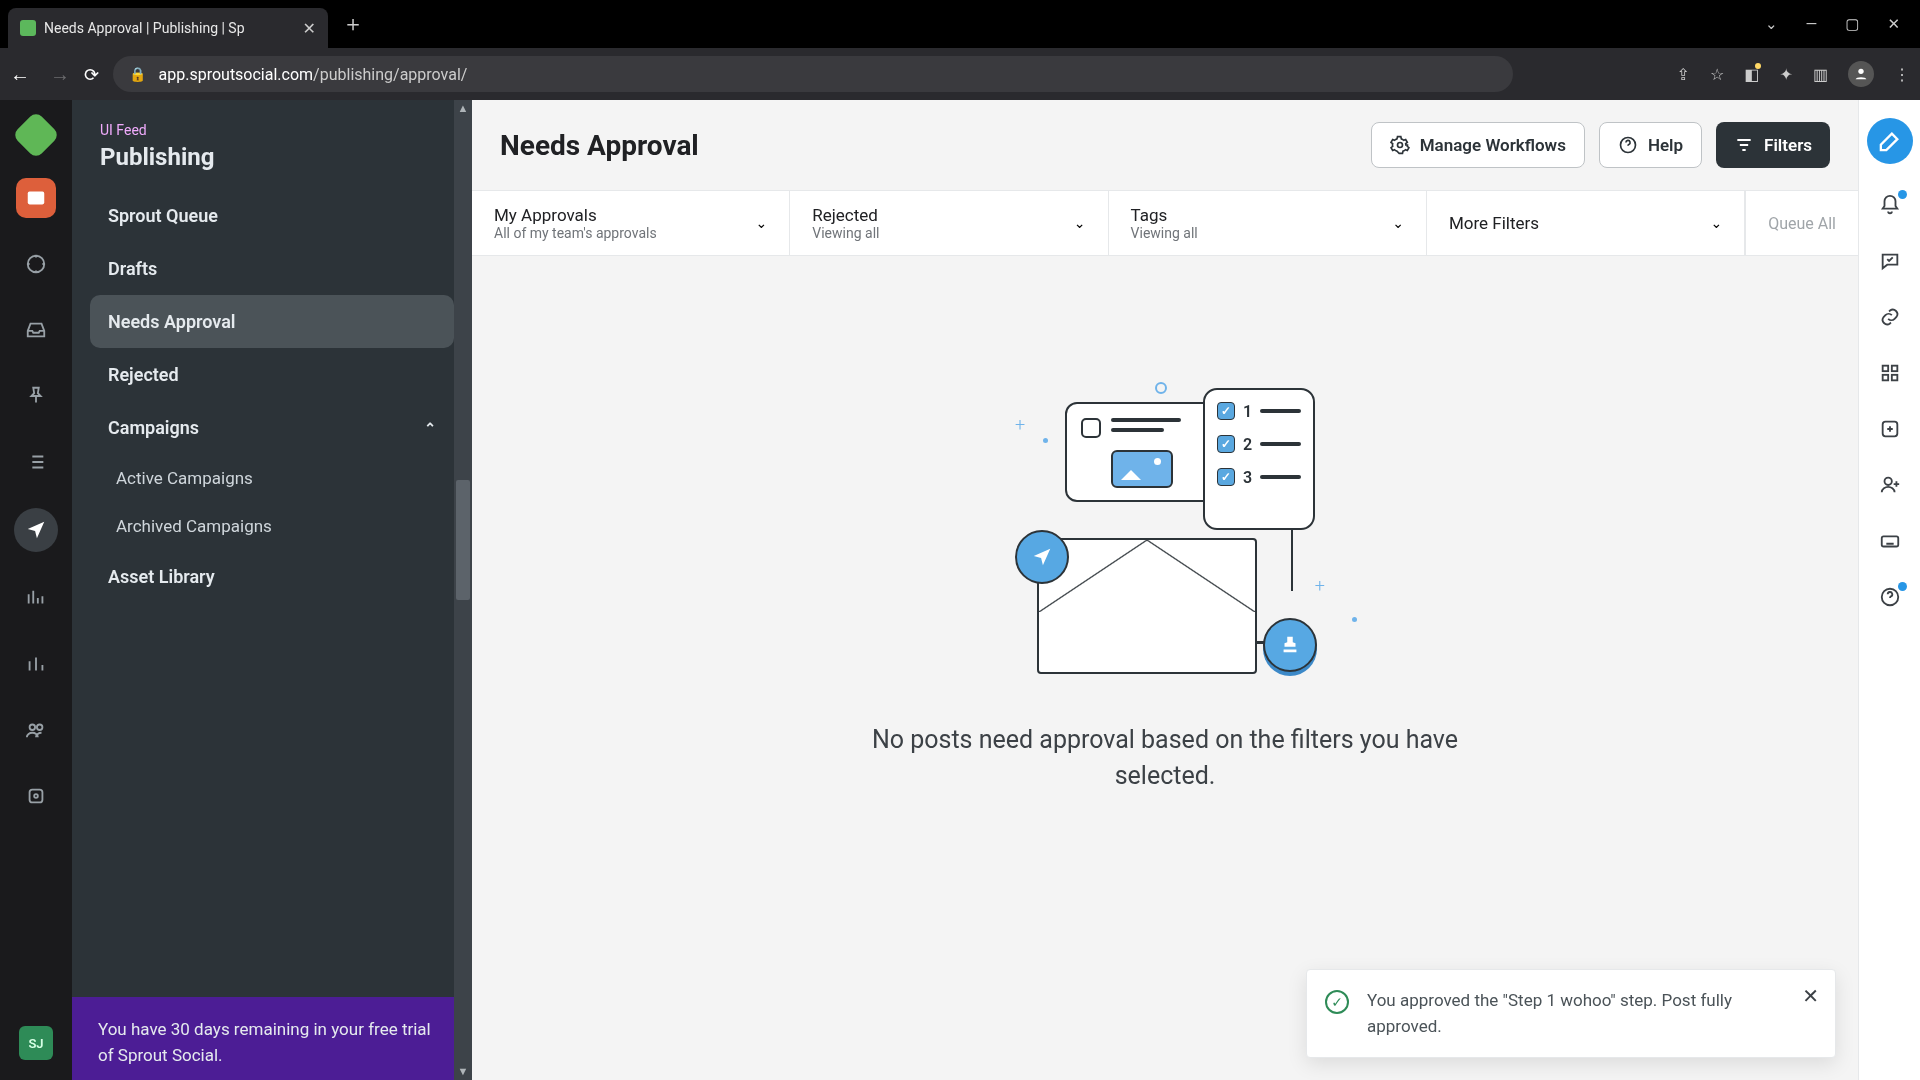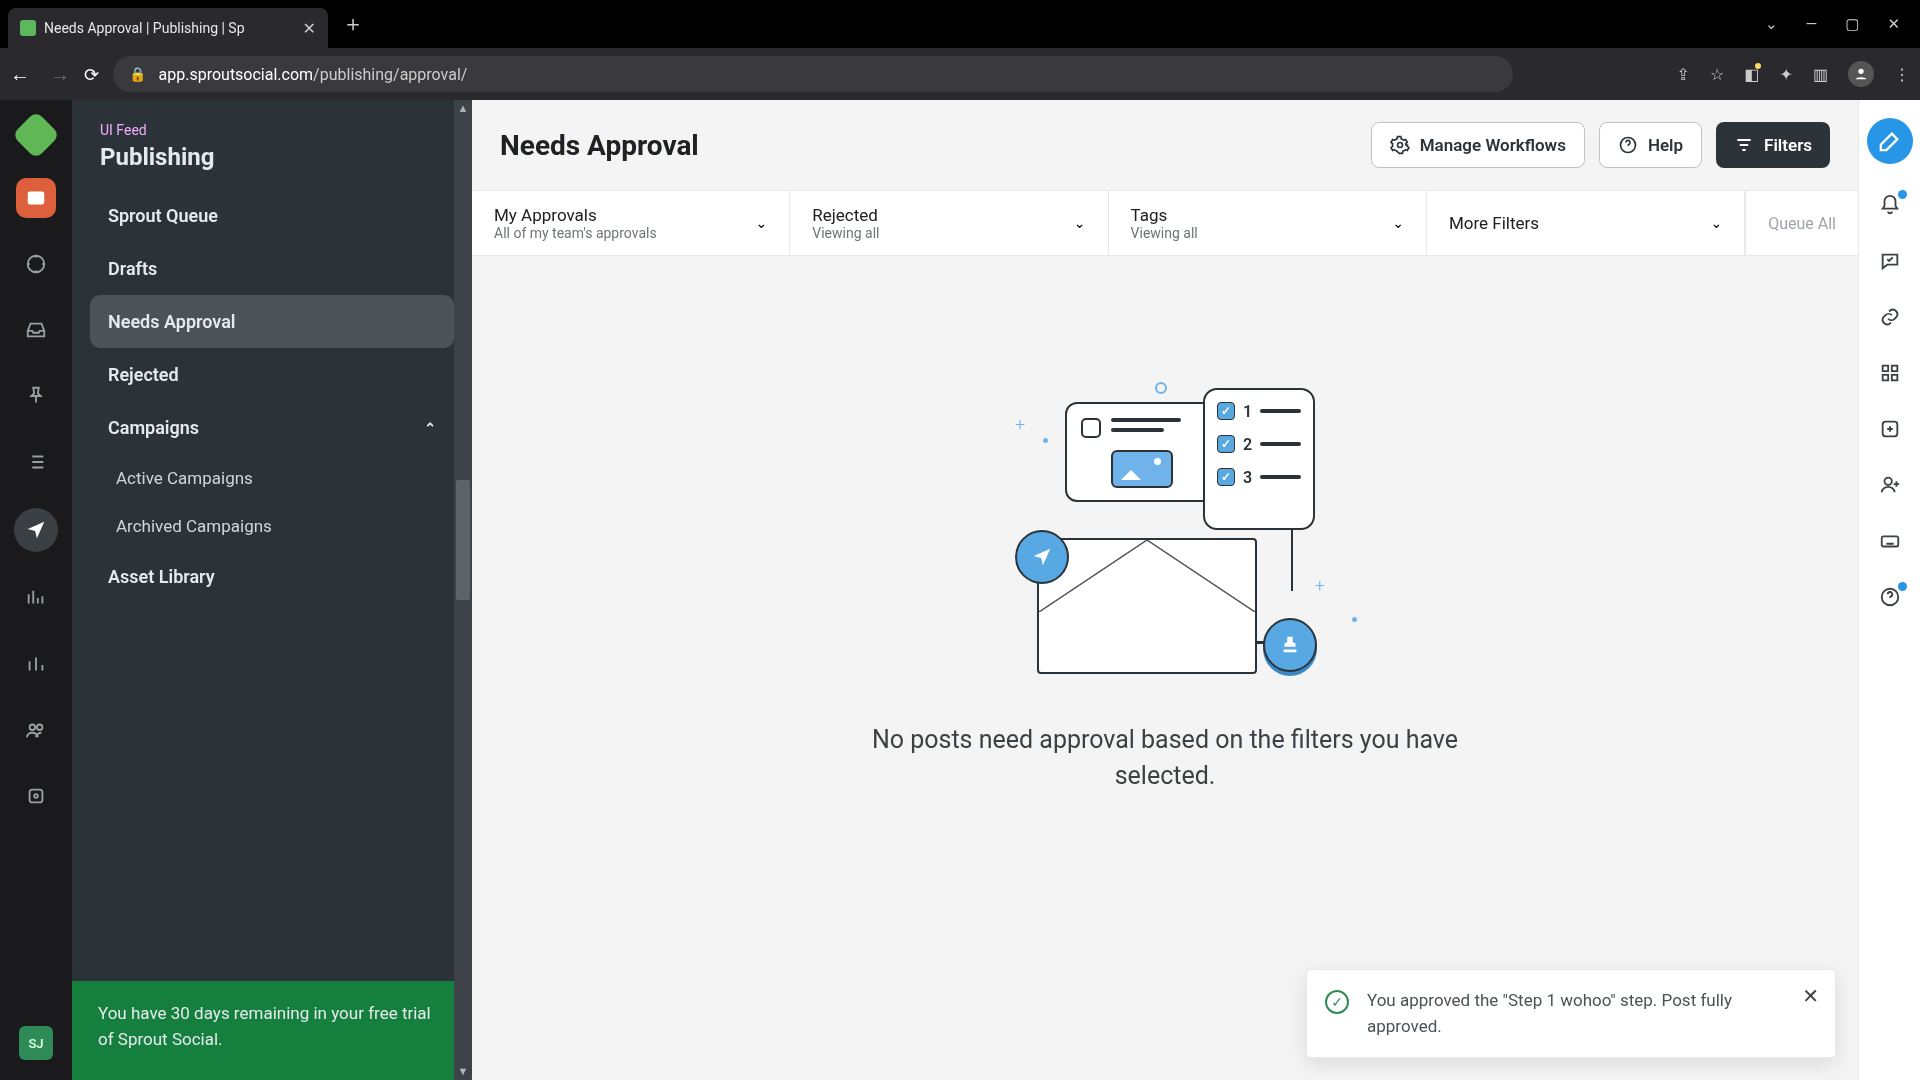--- a/index.html
+++ b/index.html
@@ -51,21 +51,21 @@
   .nav-item.selected { background: #4b5358; }
   .nav-sub { padding: 14px 18px 14px 26px; font-size: 17px; font-weight: 400; color: #cfd6db; cursor: pointer; }
   .nav-section { padding: 16px 18px; font-size: 18px; font-weight: 600; display: flex; justify-content: space-between; align-items: center; cursor: pointer; }
   .chev { font-size: 14px; }
   .side-scrollbar { position: absolute; right: 0; top: 0; width: 18px; height: 100%; background: #3d4349; }
   .side-scrollbar .thumb { position: absolute; left: 2px; right: 2px; top: 380px; height: 120px; background: #5c636a; border-radius: 2px; }
   .side-scrollbar .arrow { position: absolute; left: 0; right: 0; text-align: center; font-size: 11px; color: #aeb4b8; cursor: pointer; }
   .side-scrollbar .arrow.up { top: 2px; }
   .side-scrollbar .arrow.dn { bottom: 2px; }
 
-  .trial-box { padding: 20px 26px 28px; background: #15803d; }
+  .trial-box { padding: 20px 26px 12px; background: #4c1d95; }
   .trial-text { font-size: 17px; line-height: 1.5; }
   .trial-btn { margin-top: 18px; width: 100%; height: 48px; background: #2796e6; color: #fff; border: none; border-radius: 6px; font-size: 17px; font-weight: 600; cursor: pointer; }
 
   
   .main { flex: 1; background: #f4f4f4; display: flex; flex-direction: column; position: relative; }
   .main-head { padding: 22px 28px; display: flex; align-items: center; gap: 14px; }
   .page-title { font-size: 28px; font-weight: 700; color: #202124; flex: 1; }
   .btn { height: 46px; border: 1px solid #bfc3c6; background: #fff; border-radius: 8px; padding: 0 18px; display: flex; align-items: center; gap: 10px; font-size: 17px; font-weight: 600; cursor: pointer; color: #2c3338; }
   .btn.dark { background: #2c3338; color: #fff; border: none; }
   .icon-sm { width: 20px; height: 20px; }

